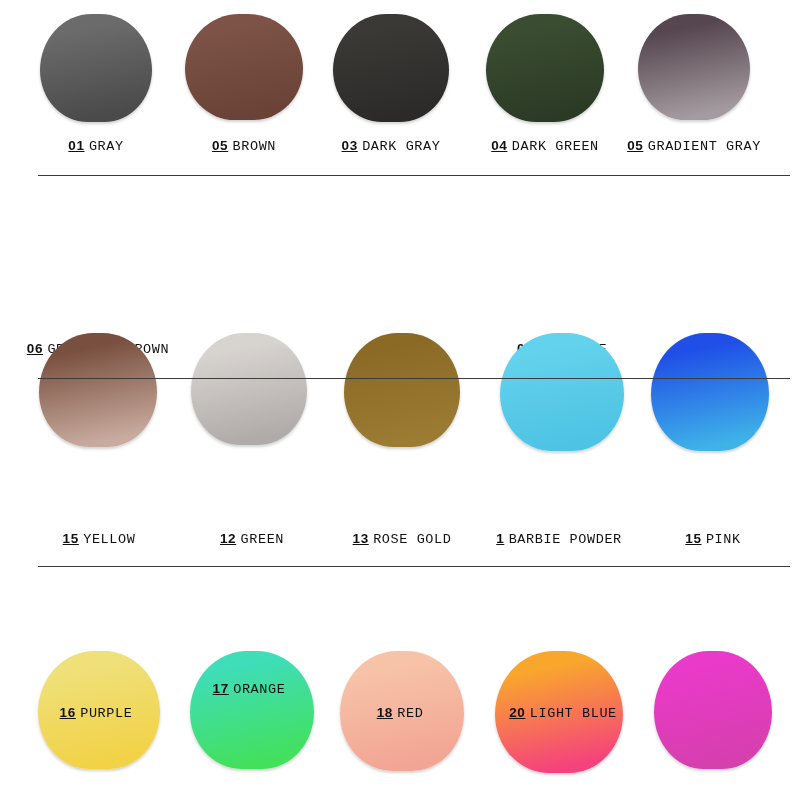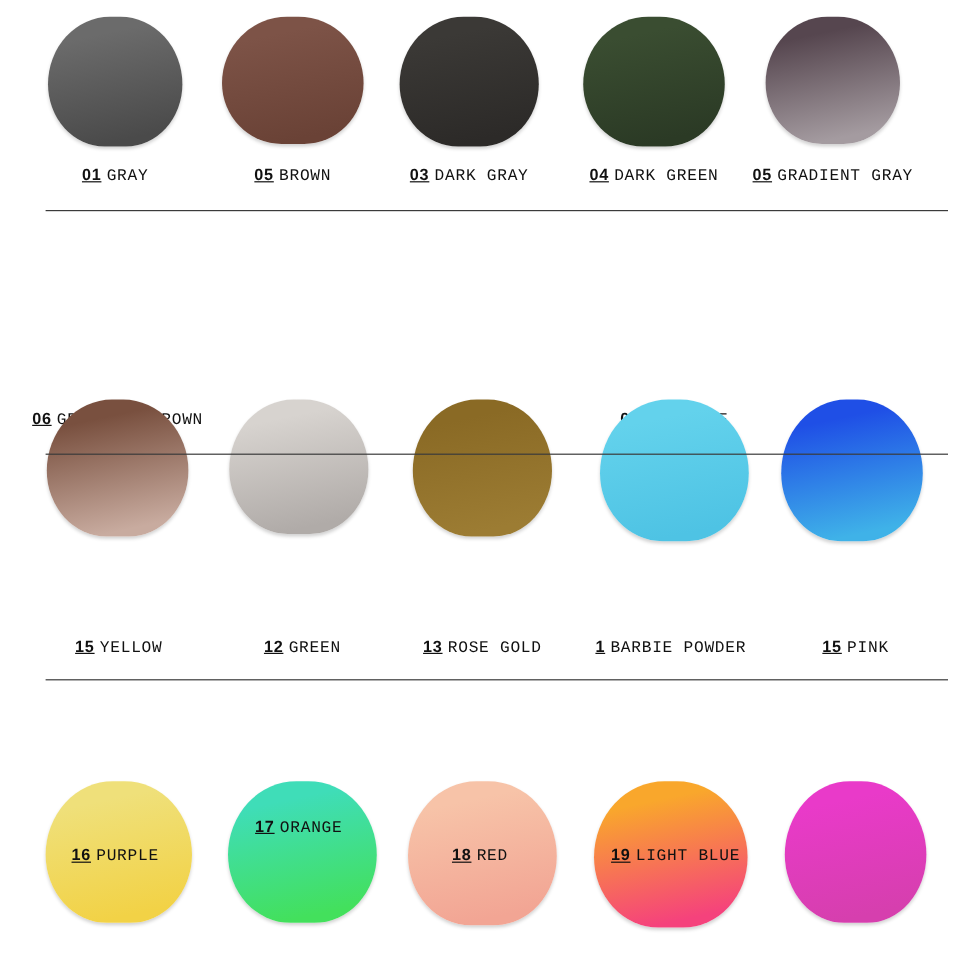--- a/index.html
+++ b/index.html
@@ -144,17 +144,17 @@
       <div class="cell" style="left: 495px; width: 128px;">
         <div class="lens" title="BARBIE POWDER" style="width: 128px; height: 122px; background: linear-gradient(168deg, rgb(249, 167, 44) 0%, rgb(249, 167, 44) 18%, rgb(245, 66, 124) 88%, rgb(245, 66, 124) 100%);"></div>
       </div>
       <div class="cell" style="left: 654px; width: 118px;">
         <div class="lens" title="PINK" style="width: 118px; height: 118px; background: linear-gradient(168deg, rgb(233, 58, 201) 0%, rgb(233, 58, 201) 18%, rgb(214, 63, 174) 88%, rgb(214, 63, 174) 100%);"></div>
       </div>
     </div>
     <div class="label" style="top: 705px; left: 96px; transform: translateX(-50%);"><span class="num">16</span> <span class="nm">PURPLE</span></div>
     <div class="label" style="top: 681px; left: 249px; transform: translateX(-50%);"><span class="num">17</span> <span class="nm">ORANGE</span></div>
     <div class="label" style="top: 705px; left: 400px; transform: translateX(-50%);"><span class="num">18</span> <span class="nm">RED</span></div>
-    <div class="label" style="top: 705px; left: 563px; transform: translateX(-50%);"><span class="num">19</span> <span class="nm">LIGHT BLUE</span></div>
+    <div class="label" style="top: 705px; left: 563px; transform: translateX(-50%);"><span class="num">20</span> <span class="nm">LIGHT BLUE</span></div>
     <div class="divider" style="top: 175px; background: rgb(59, 59, 59);"></div>
     <div class="divider" style="top: 378px; background: rgb(59, 59, 59);"></div>
     <div class="divider" style="top: 566px; background: rgb(59, 59, 59);"></div>
   </div>
 
 </body></html>

